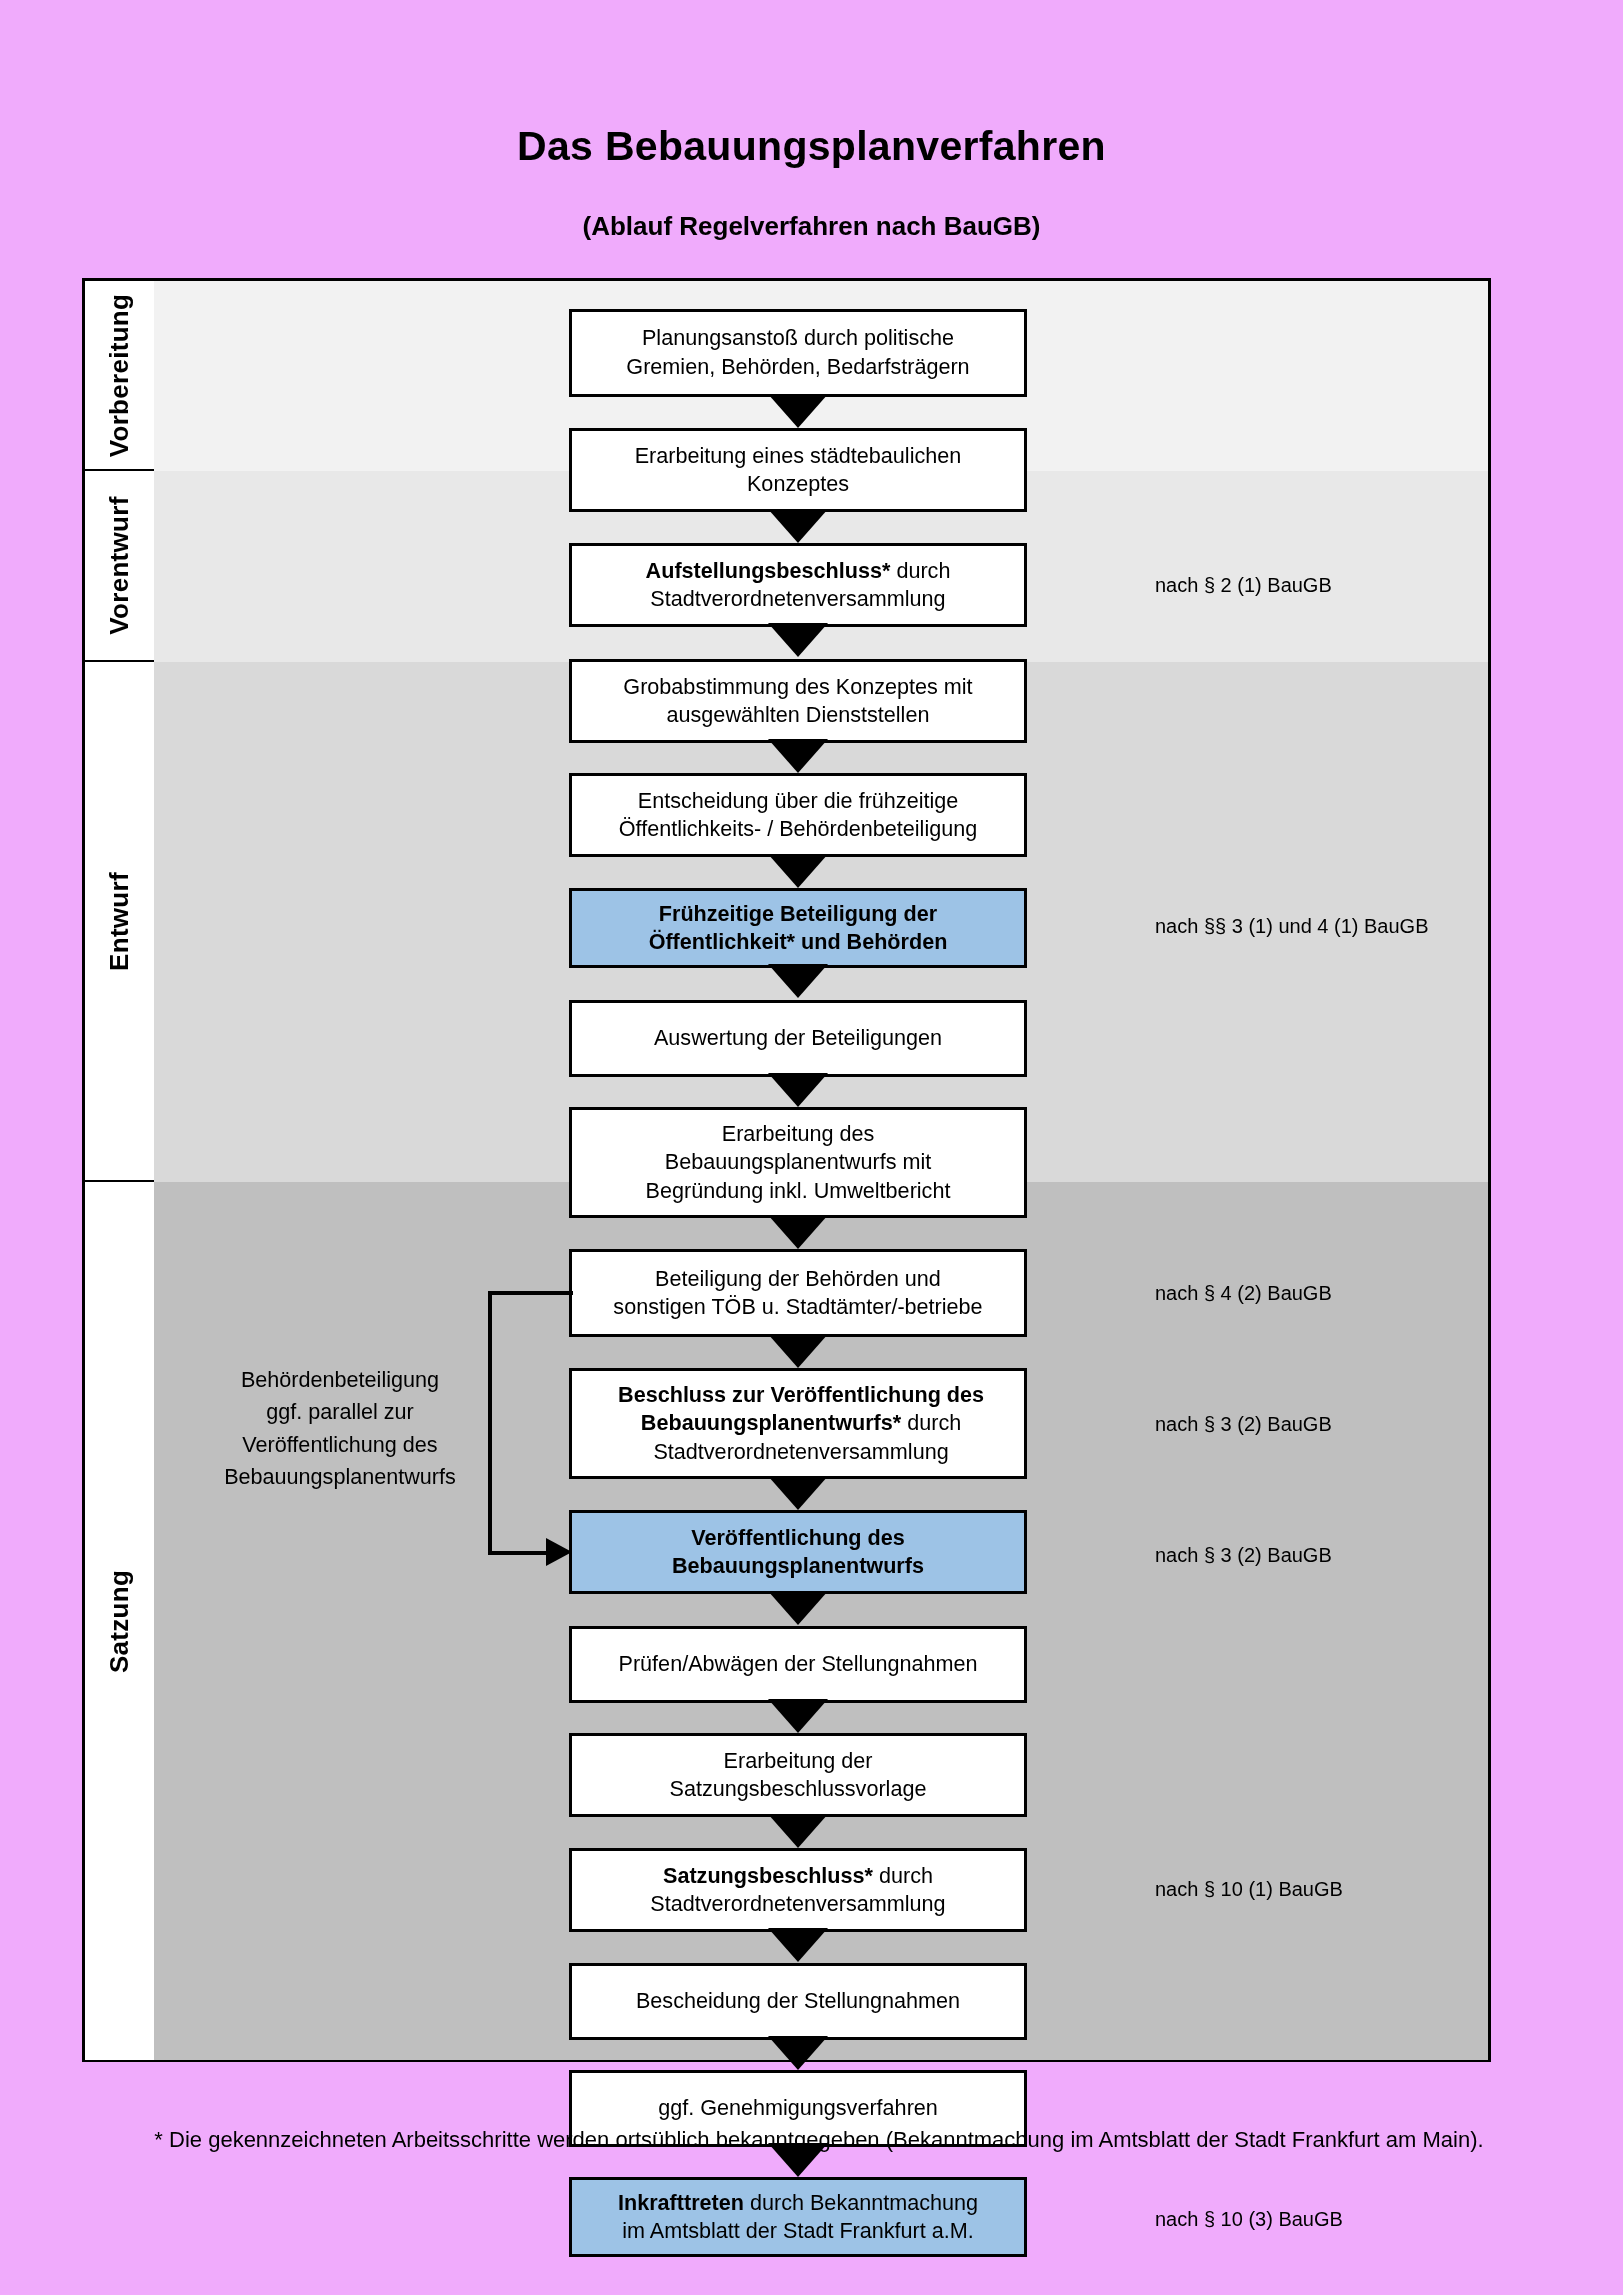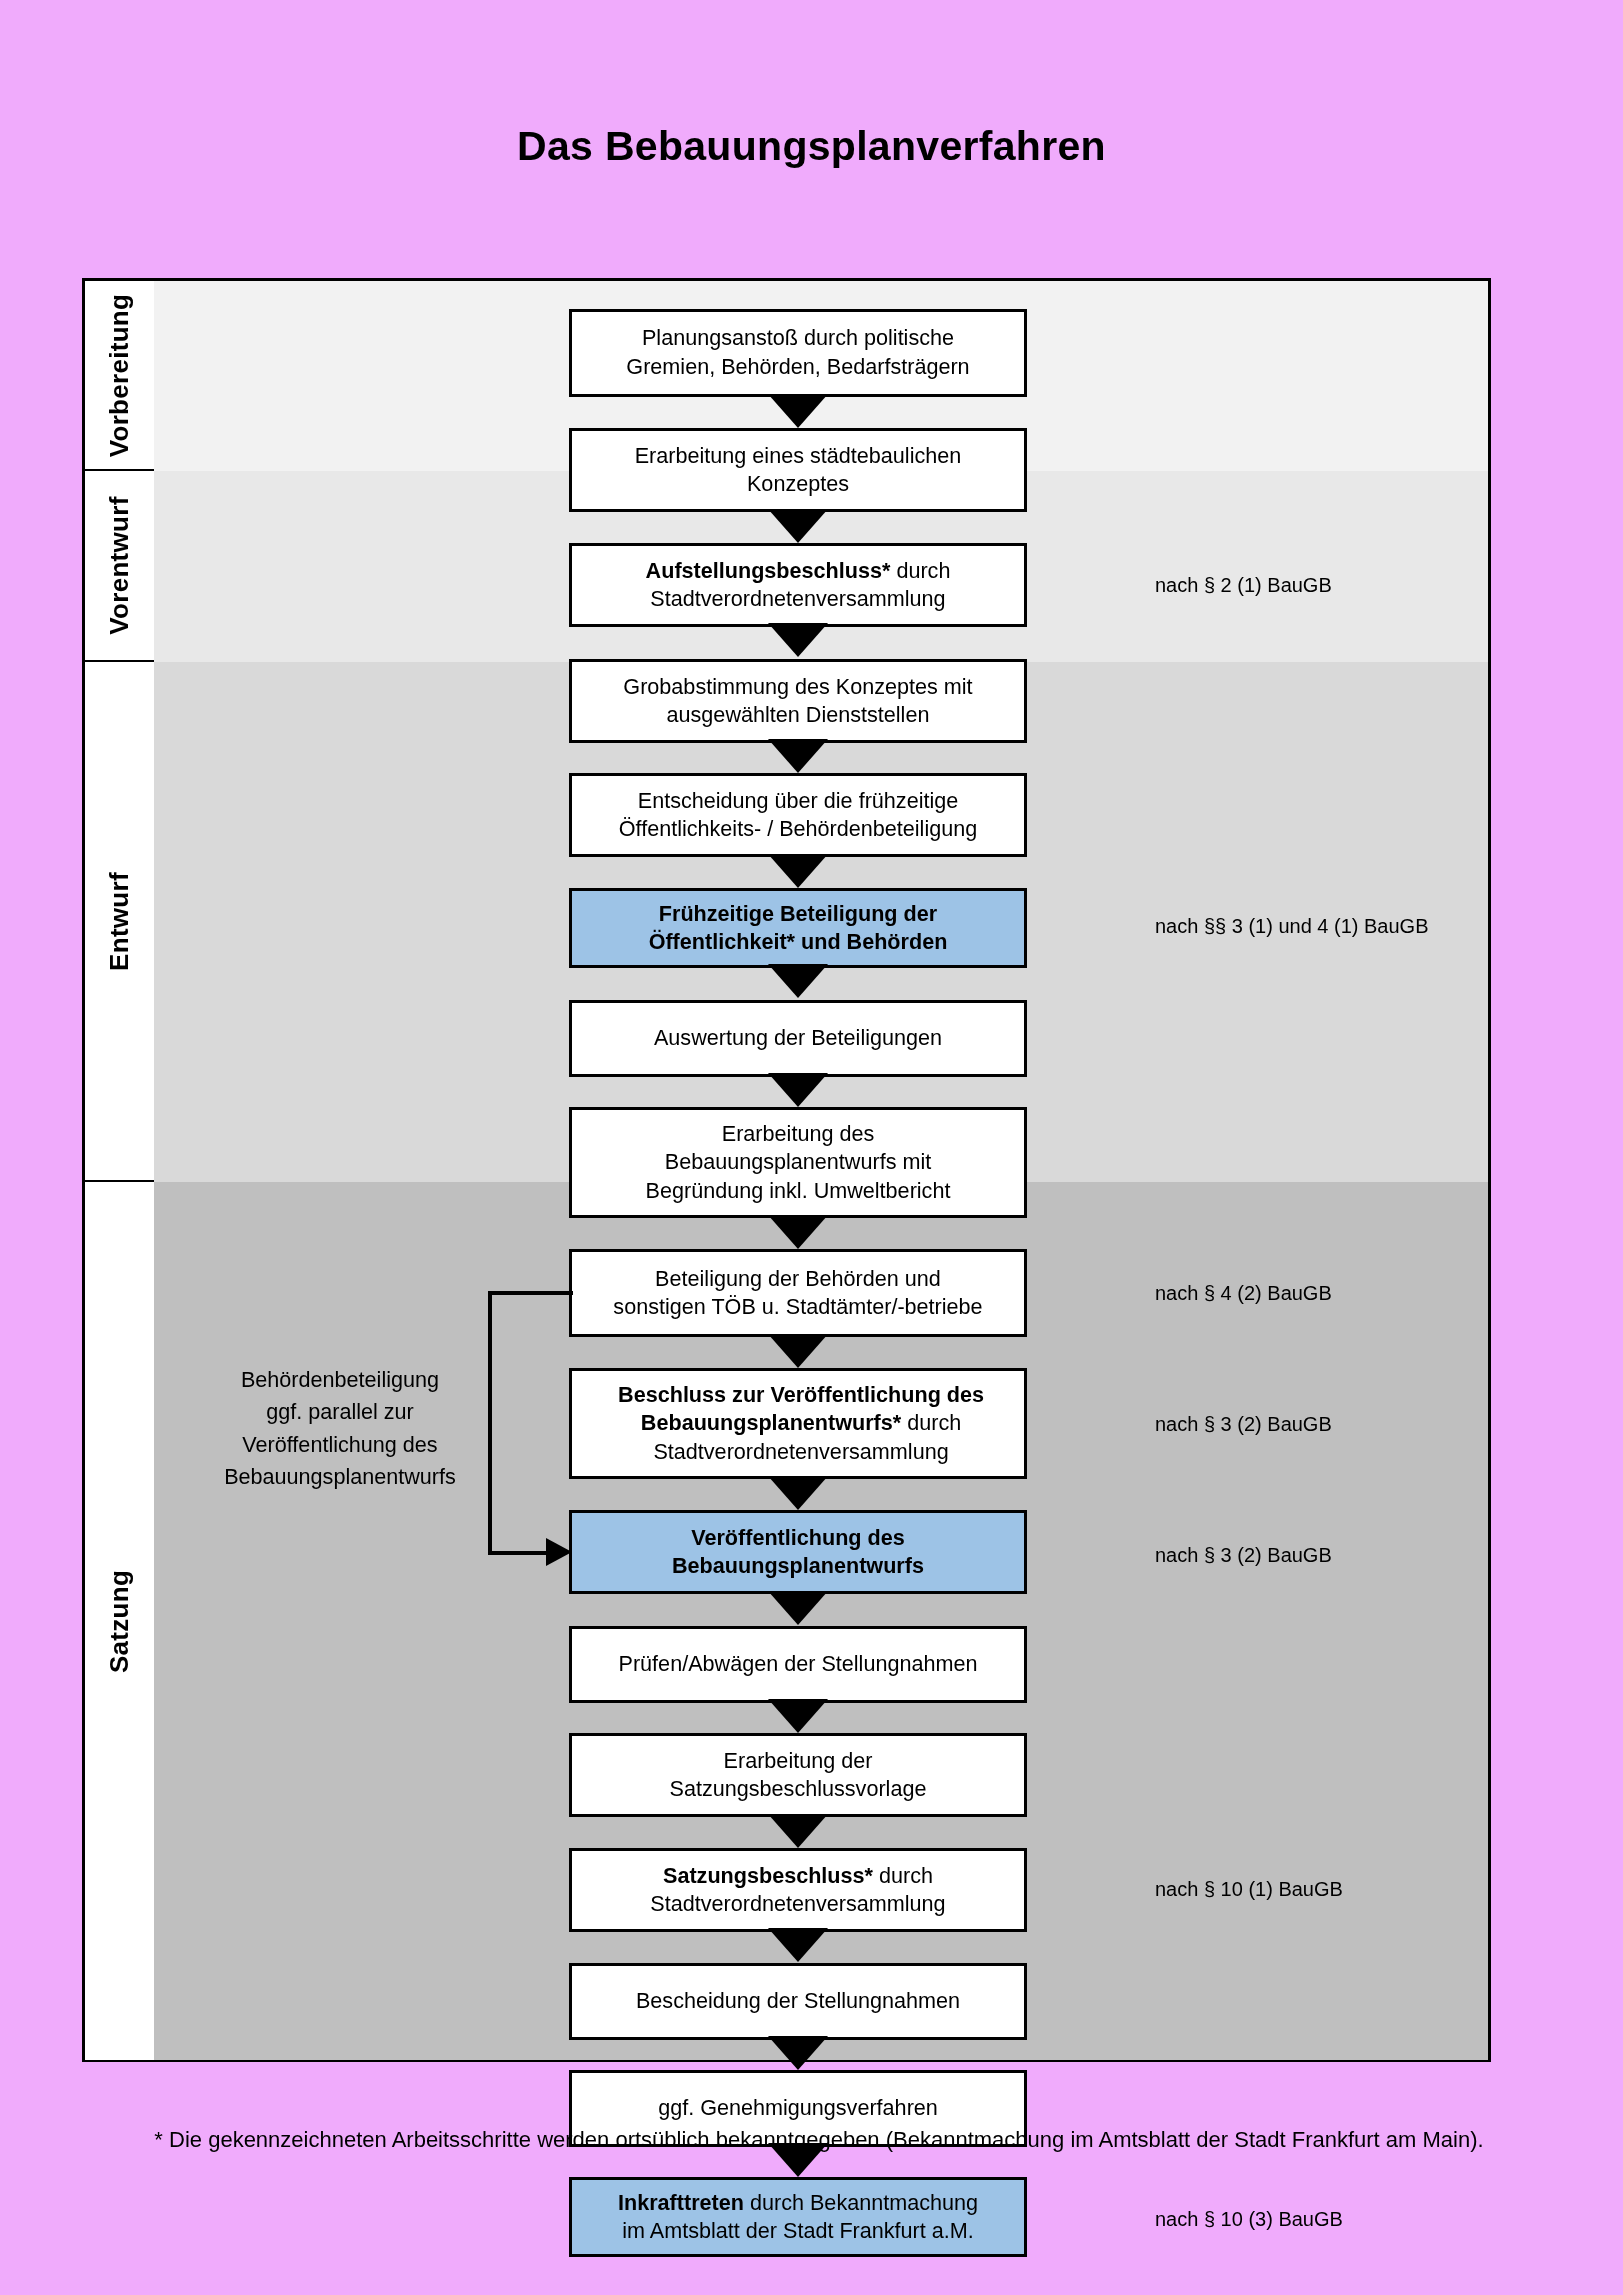--- a/index.html
+++ b/index.html
@@ -108,20 +108,21 @@
     position:absolute;left:145px;top:2122px;width:1348px;
     font-size:22px;line-height:1.6;text-align:center;
   }
 </style>
 </head>
 <body>
 
 <div class="page">
 
   <div class="title">Das Bebauungsplanverfahren</div>
+  <div class="subtitle">(Ablauf Regelverfahren nach BauGB)</div>
 
   <div class="frame">
 
     <div class="bandcol">
       <div class="band b1" style="top:0px;height:190px;"></div>
       <div class="band b2" style="top:190px;height:191px;"></div>
       <div class="band b3" style="top:381px;height:520px;"></div>
       <div class="band b4" style="top:901px;height:878px;"></div>
     </div>
 

